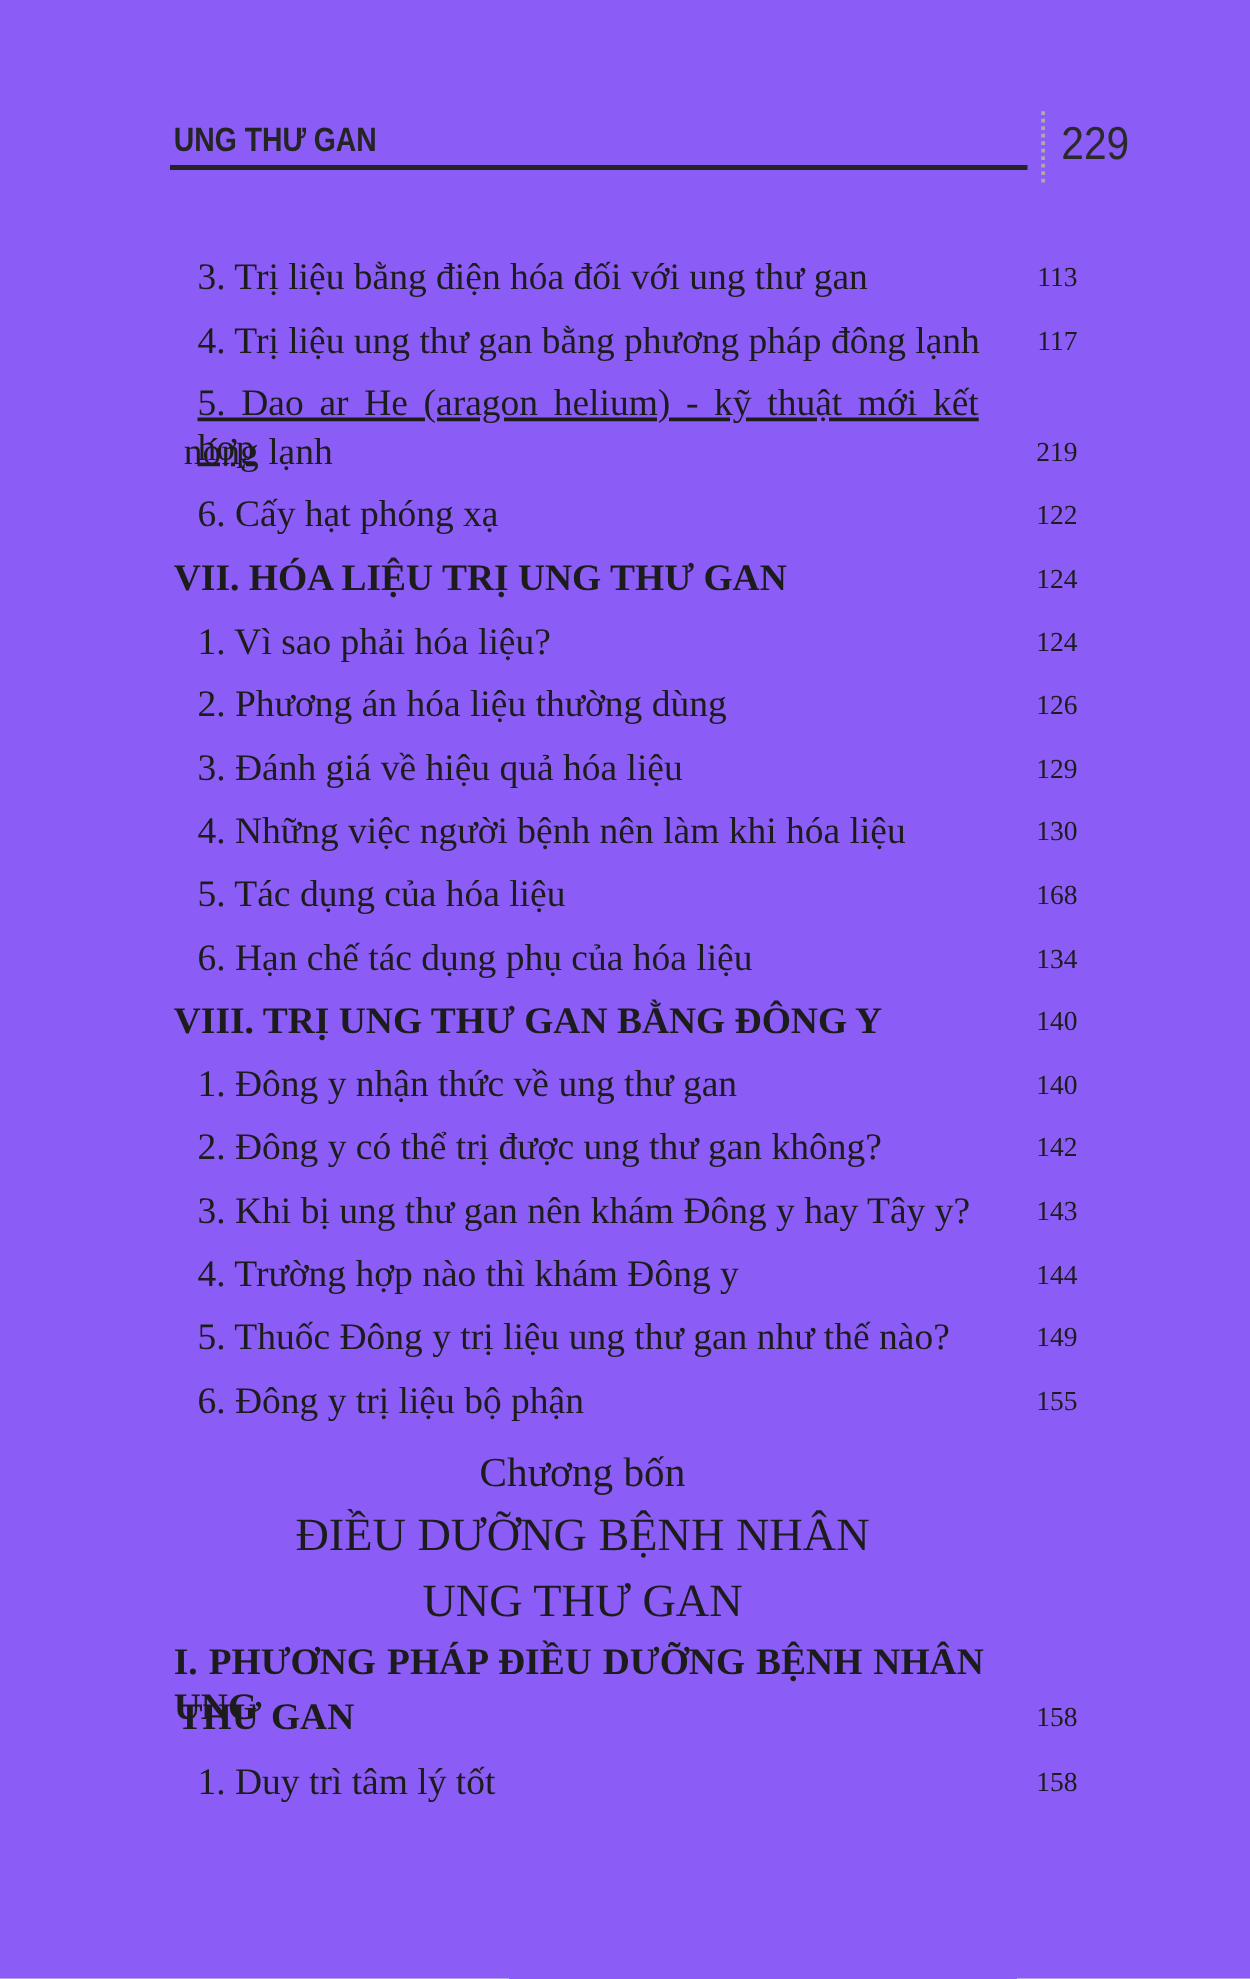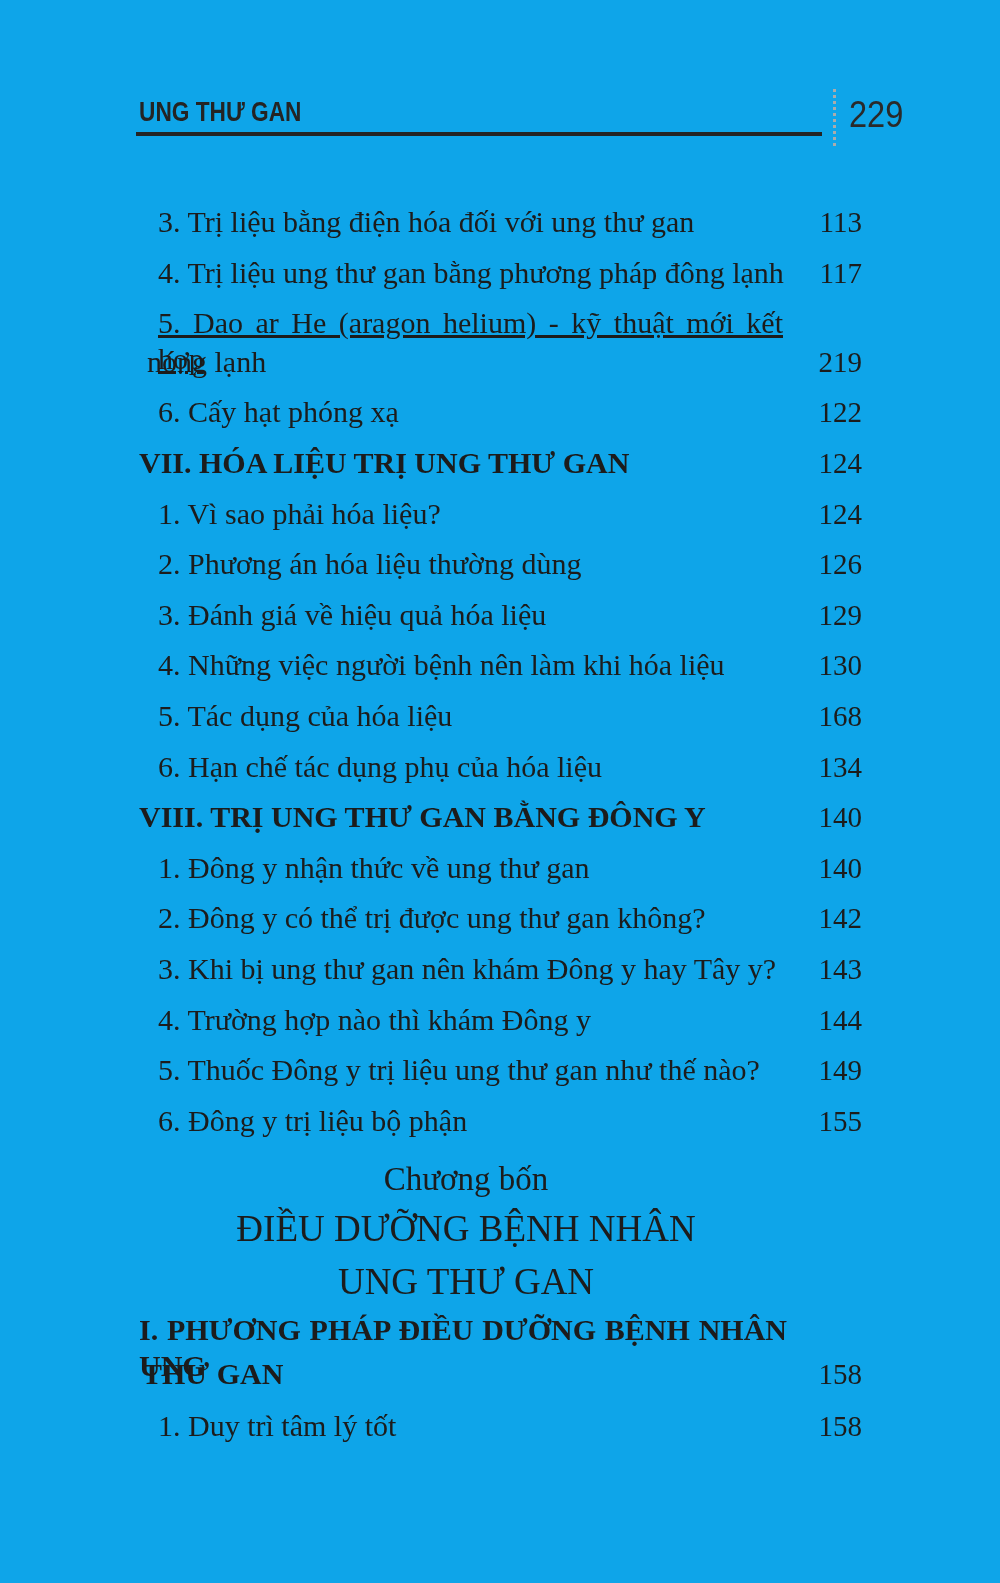--- a/index.html
+++ b/index.html
@@ -1,19 +1,19 @@
 <!DOCTYPE html>
 <html><head>
 <meta charset="utf-8">
 <style>
   html,body{margin:0;padding:0;background:#ffffff;}
   #page{
     position:relative;
     width:1000px;height:1583px;
-    background:#0ea5e9;
+    background:#8b5cf6;
     font-family:"Liberation Serif","DejaVu Serif",serif;
     color:#1c1c1c;
     overflow:hidden;
   }
   
   #book-title{
     position:absolute;left:139px;top:99px;
     font-family:"Liberation Sans","DejaVu Sans",sans-serif;
     font-weight:700;font-size:27px;line-height:1;
     letter-spacing:0px;color:#242424;
@@ -42,21 +42,21 @@
     display:flex;align-items:flex-start;
     font-size:30px;line-height:36px;white-space:nowrap;
   }
   .row .t{display:inline-block;}
   .row.item    .t{padding-left:28px;}
   .row.item_cont .t{padding-left:17px;}
   .row.section .t{padding-left:9px;font-weight:bold;}
   .row.section_cont .t{padding-left:12px;font-weight:bold;}
   .row .num{
     margin-left:auto;font-weight:normal;
-    font-size:29px;line-height:36px;
+    font-size:22px;line-height:36px;
   }
   .row.justify.item .t{width:625px;text-align:justify;text-align-last:justify;white-space:normal;}
   .row.justify.section .t{width:648px;text-align:justify;text-align-last:justify;white-space:normal;}
   
   #chapter{
     position:absolute;left:130px;top:1163px;width:672px;
     text-align:center;color:#1c1c1c;
   }
   #chapter-kicker{font-size:33px;line-height:1;margin:0 0 14px 0;font-weight:normal;}
   #chapter-line1{font-size:37px;line-height:1;margin:0 0 16px 0;font-weight:normal;}

